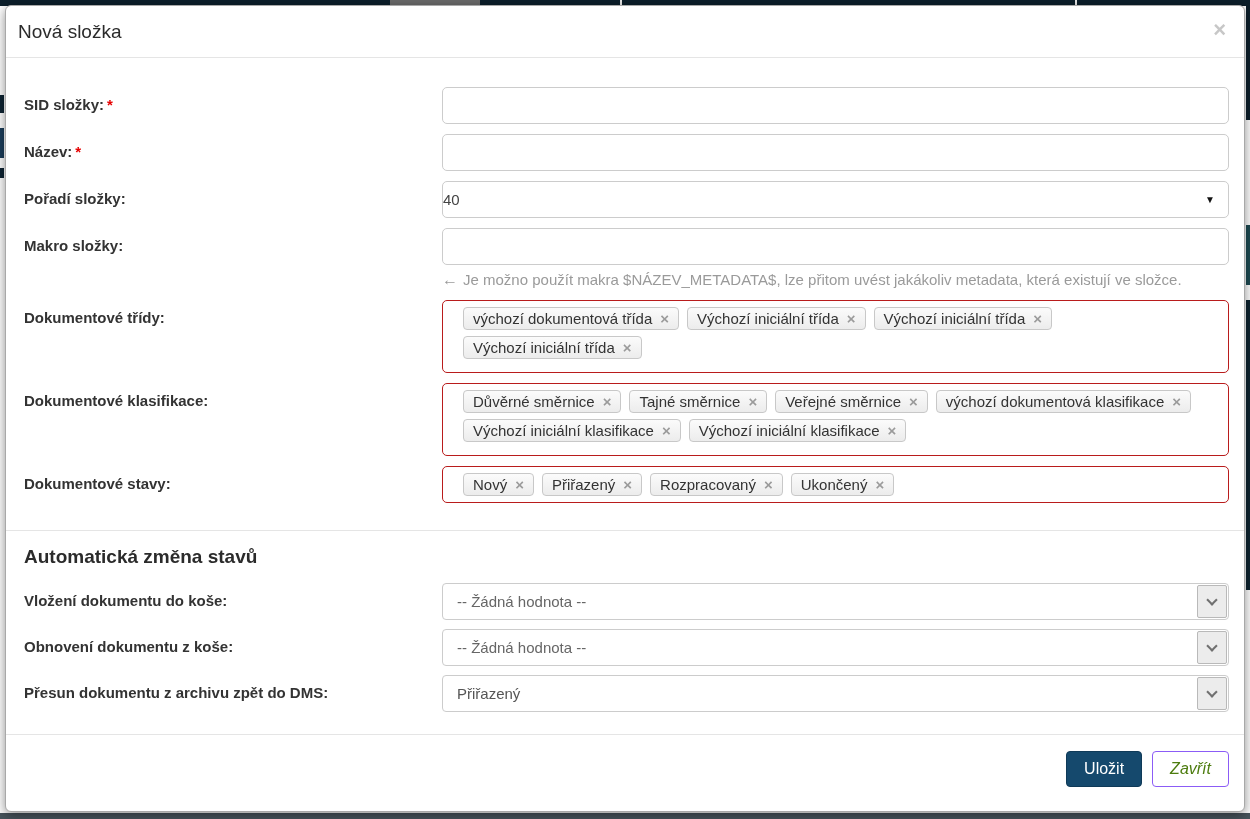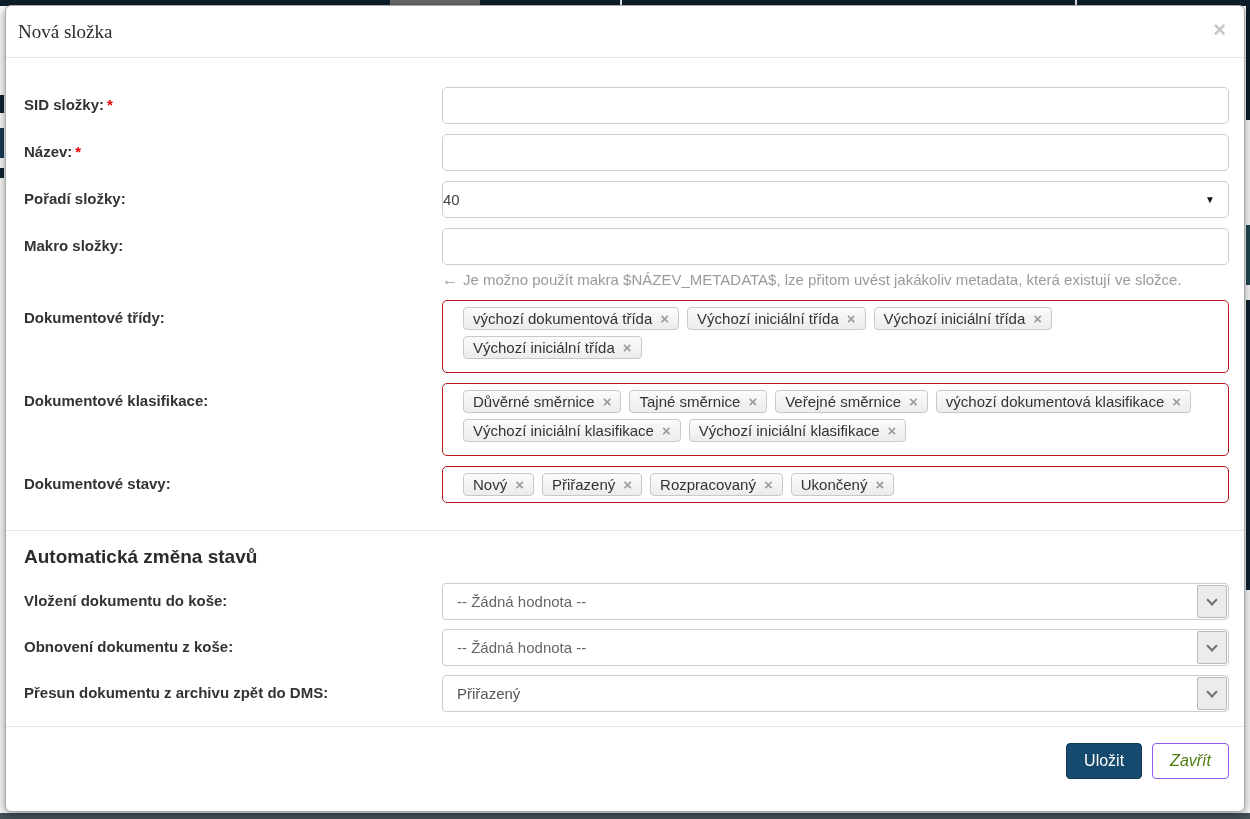--- a/index.html
+++ b/index.html
@@ -24,21 +24,21 @@
   .modal {
     position: absolute; left: 5px; top: 5px; width: 1240px; height: 807px;
     background: #fff; border: 1px solid #a8a8a8; border-radius: 6px;
     box-shadow: 0 3px 12px rgba(0,0,0,.45);
     z-index: 5; display: flex; flex-direction: column;
   }
   .modal-header {
     position: relative; padding: 15px 20px 14px 12px;
     border-bottom: 1px solid #e5e5e5; flex: 0 0 auto;
   }
-  .modal-title { font-size: 19px; color: #2b2b2b; font-family: Liberation Serif, serif; }
+  .modal-title { font-size: 19px; color: #2b2b2b; }
   .close-x {
     position: absolute; right: 18px; top: 13px;
     font-size: 22px; font-weight: bold; color: #c7c7c7;
     line-height: 1; cursor: pointer;
   }
   .modal-body { flex: 1 1 auto; padding: 29px 15px 0 12px; }
   .row { display: flex; margin-bottom: 10px; }
   .row-label {
     width: 424px; flex: 0 0 424px; padding: 9px 10px 0 6px;
     font-size: 15px; font-weight: bold; color: #333;
@@ -99,21 +99,21 @@
     display: flex; align-items: center; justify-content: center;
   }
   .chev {
     width: 8px; height: 8px; border-right: 2px solid #707070;
     border-bottom: 2px solid #707070; transform: rotate(45deg); margin-top: -4px;
   }
 
   
   .modal-footer {
     flex: 0 0 auto; border-top: 1px solid #e5e5e5;
-    padding: 16px 15px 32px; display: flex; justify-content: flex-end; gap: 10px;
+    padding: 16px 15px 24px; display: flex; justify-content: flex-end; gap: 10px;
   }
   .btn {
     height: 36px; padding: 0 17px; font-size: 16px; border-radius: 4px;
     cursor: pointer; font-family: "Liberation Sans", sans-serif;
   }
   .btn-primary { background: #15496d; color: #fff; border: 1px solid #0f3a58; }
   .btn-default { background: #fff; color: #4d7c0f; border: 1px solid #8b5cf6; font-style: italic; }
 </style>
 </head>
 <body>

